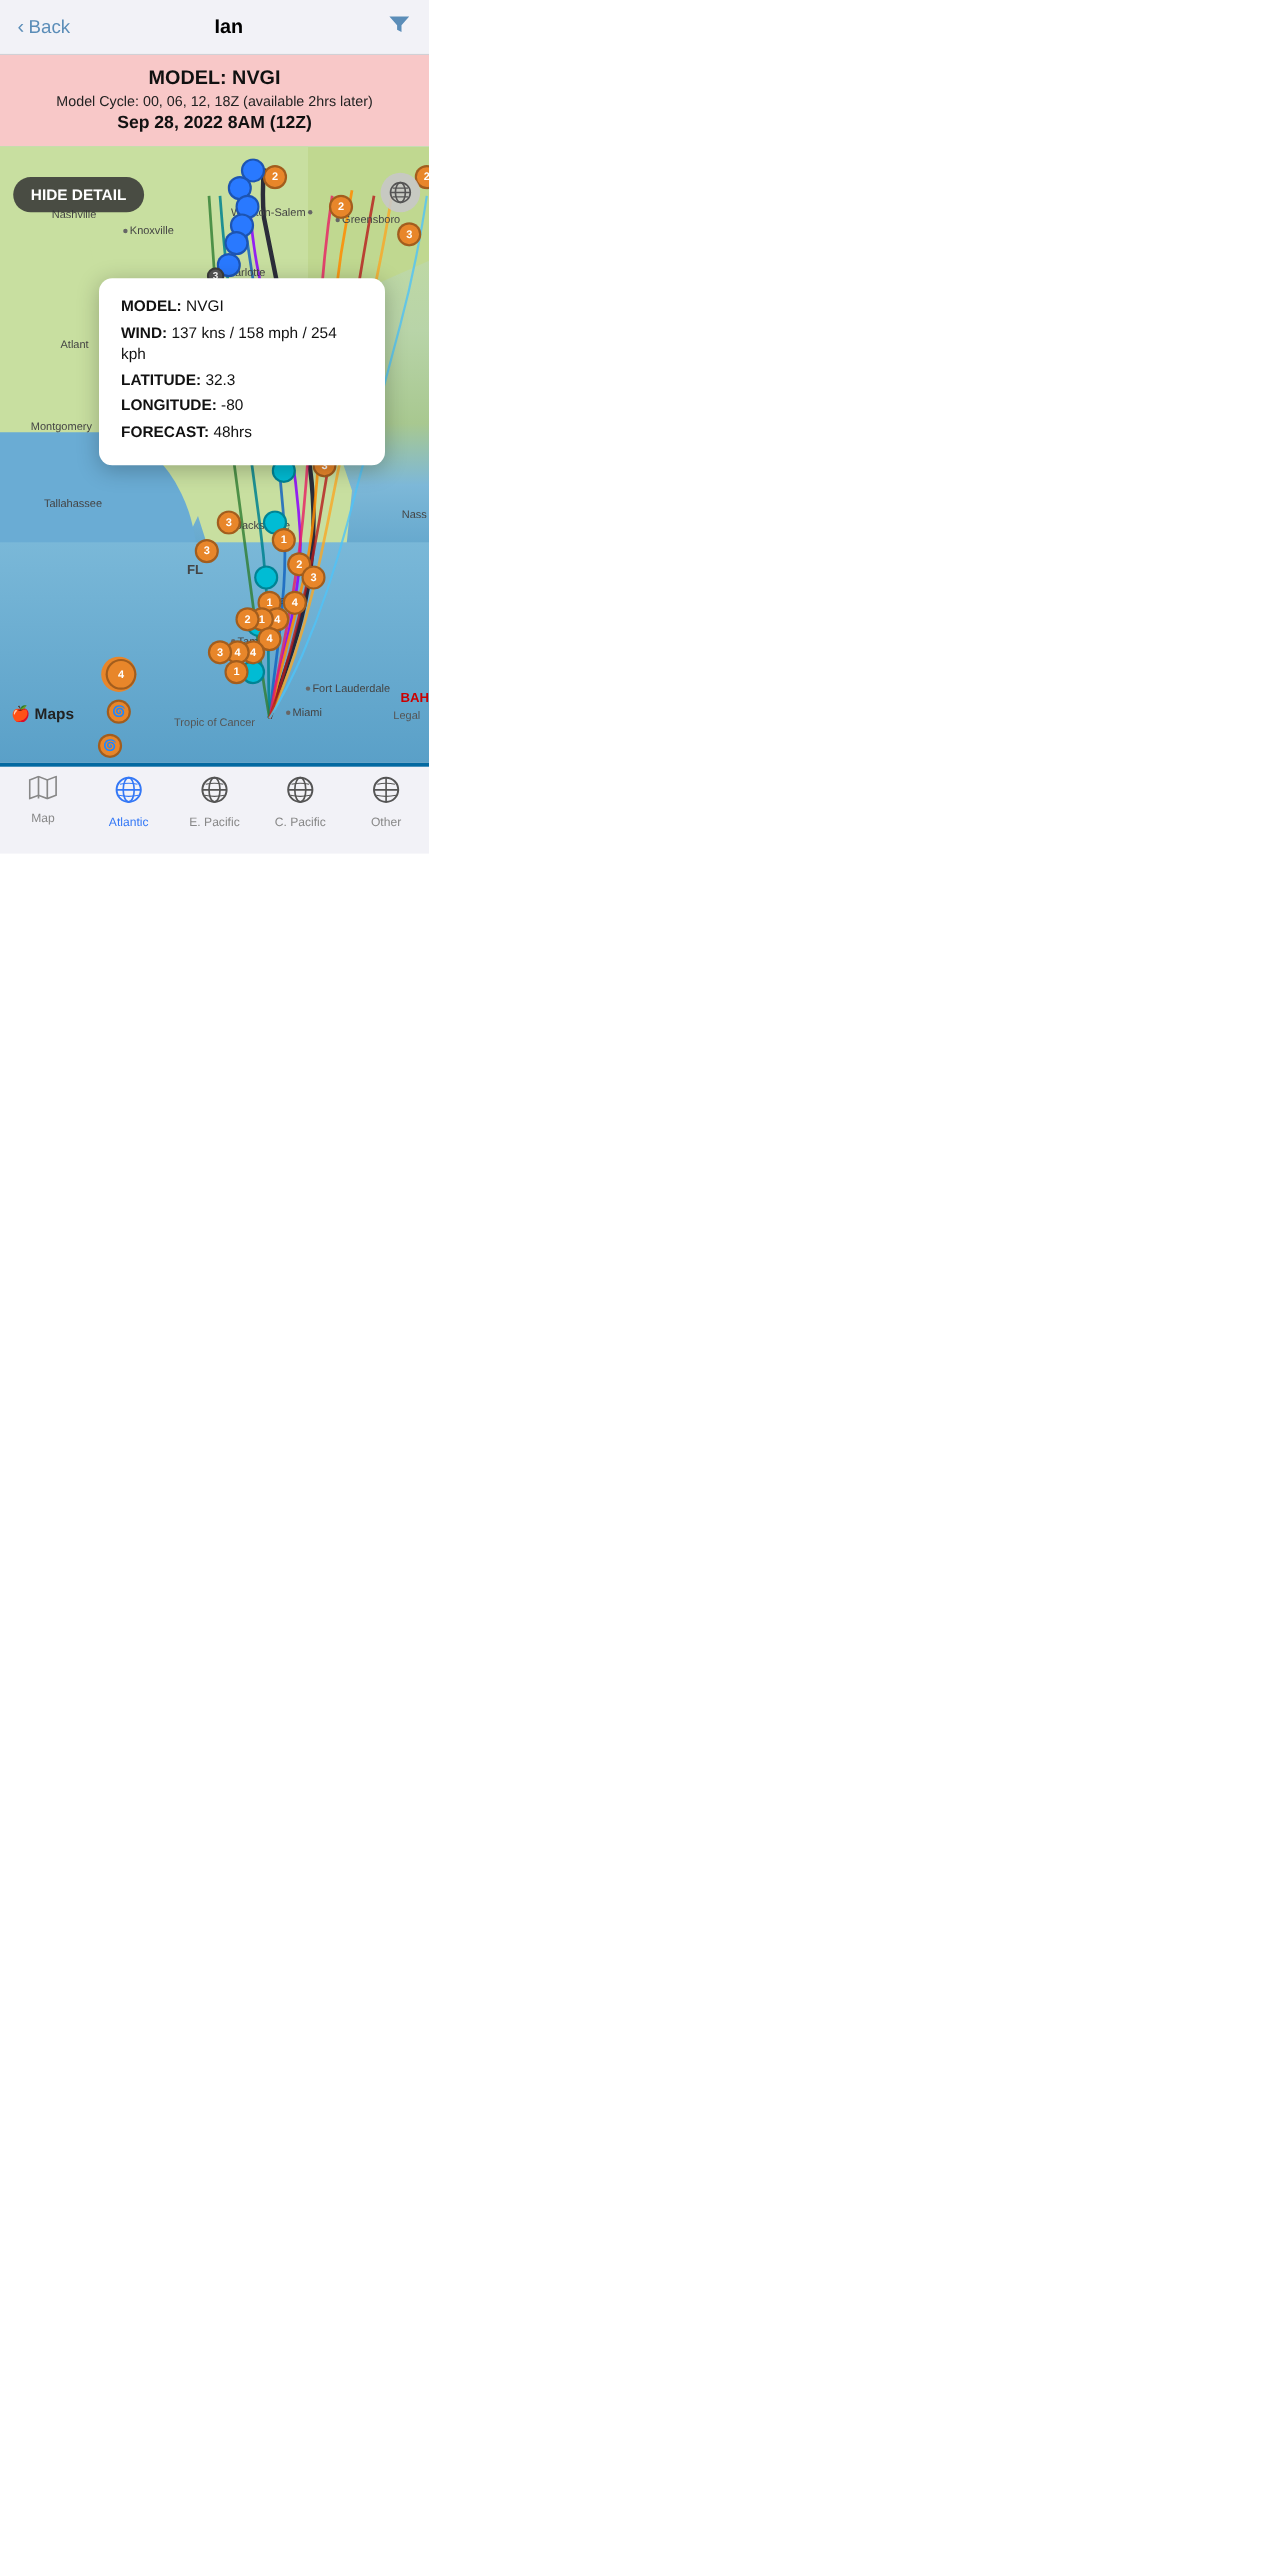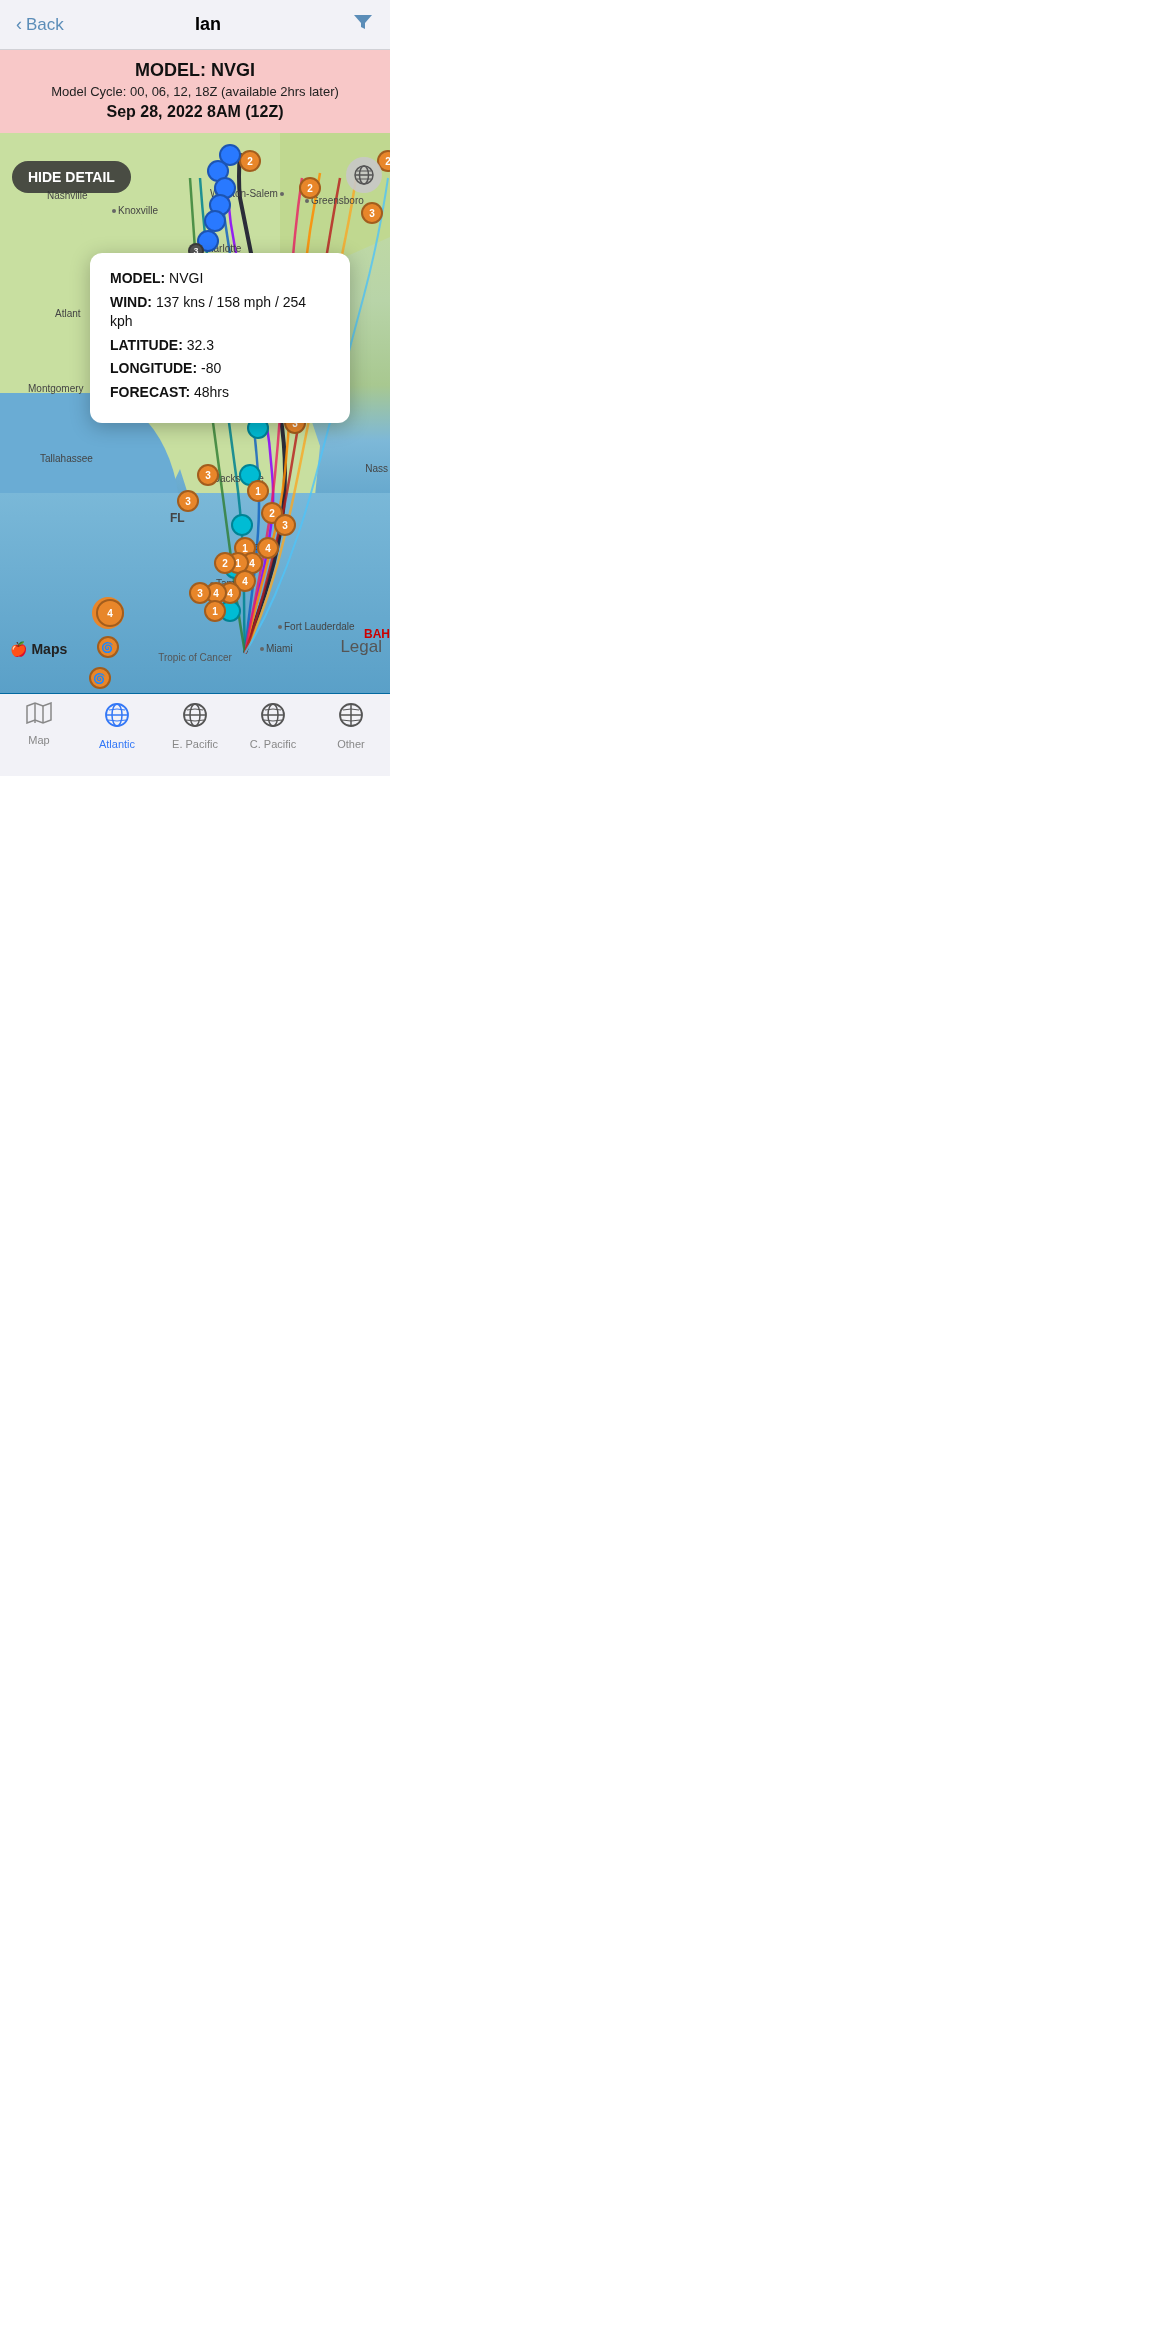--- a/index.html
+++ b/index.html
@@ -235,39 +235,39 @@
     .maps-logo .maps-text {
       font-size: 14px;
       font-weight: 600;
       color: #222;
     }
 
     
     .legal-text {
       position: absolute;
       bottom: 36px; right: 8px;
-      font-size: 17px;
+      font-size: 10px;
       color: #555;
       z-index: 5;
     }
     .tropic-text {
       position: absolute;
       bottom: 30px; left: 50%;
       transform: translateX(-50%);
       font-size: 10px;
       color: #555;
       z-index: 5;
       white-space: nowrap;
     }
 
     
     .tab-bar {
       display: flex;
       background: #f2f2f7;
-      border-top: 1px solid #0369a1;
+      border-top: 4px solid #0369a1;
       height: 83px;
       align-items: flex-start;
       padding-top: 8px;
     }
     .tab-item {
       flex: 1;
       display: flex;
       flex-direction: column;
       align-items: center;
       gap: 4px;

